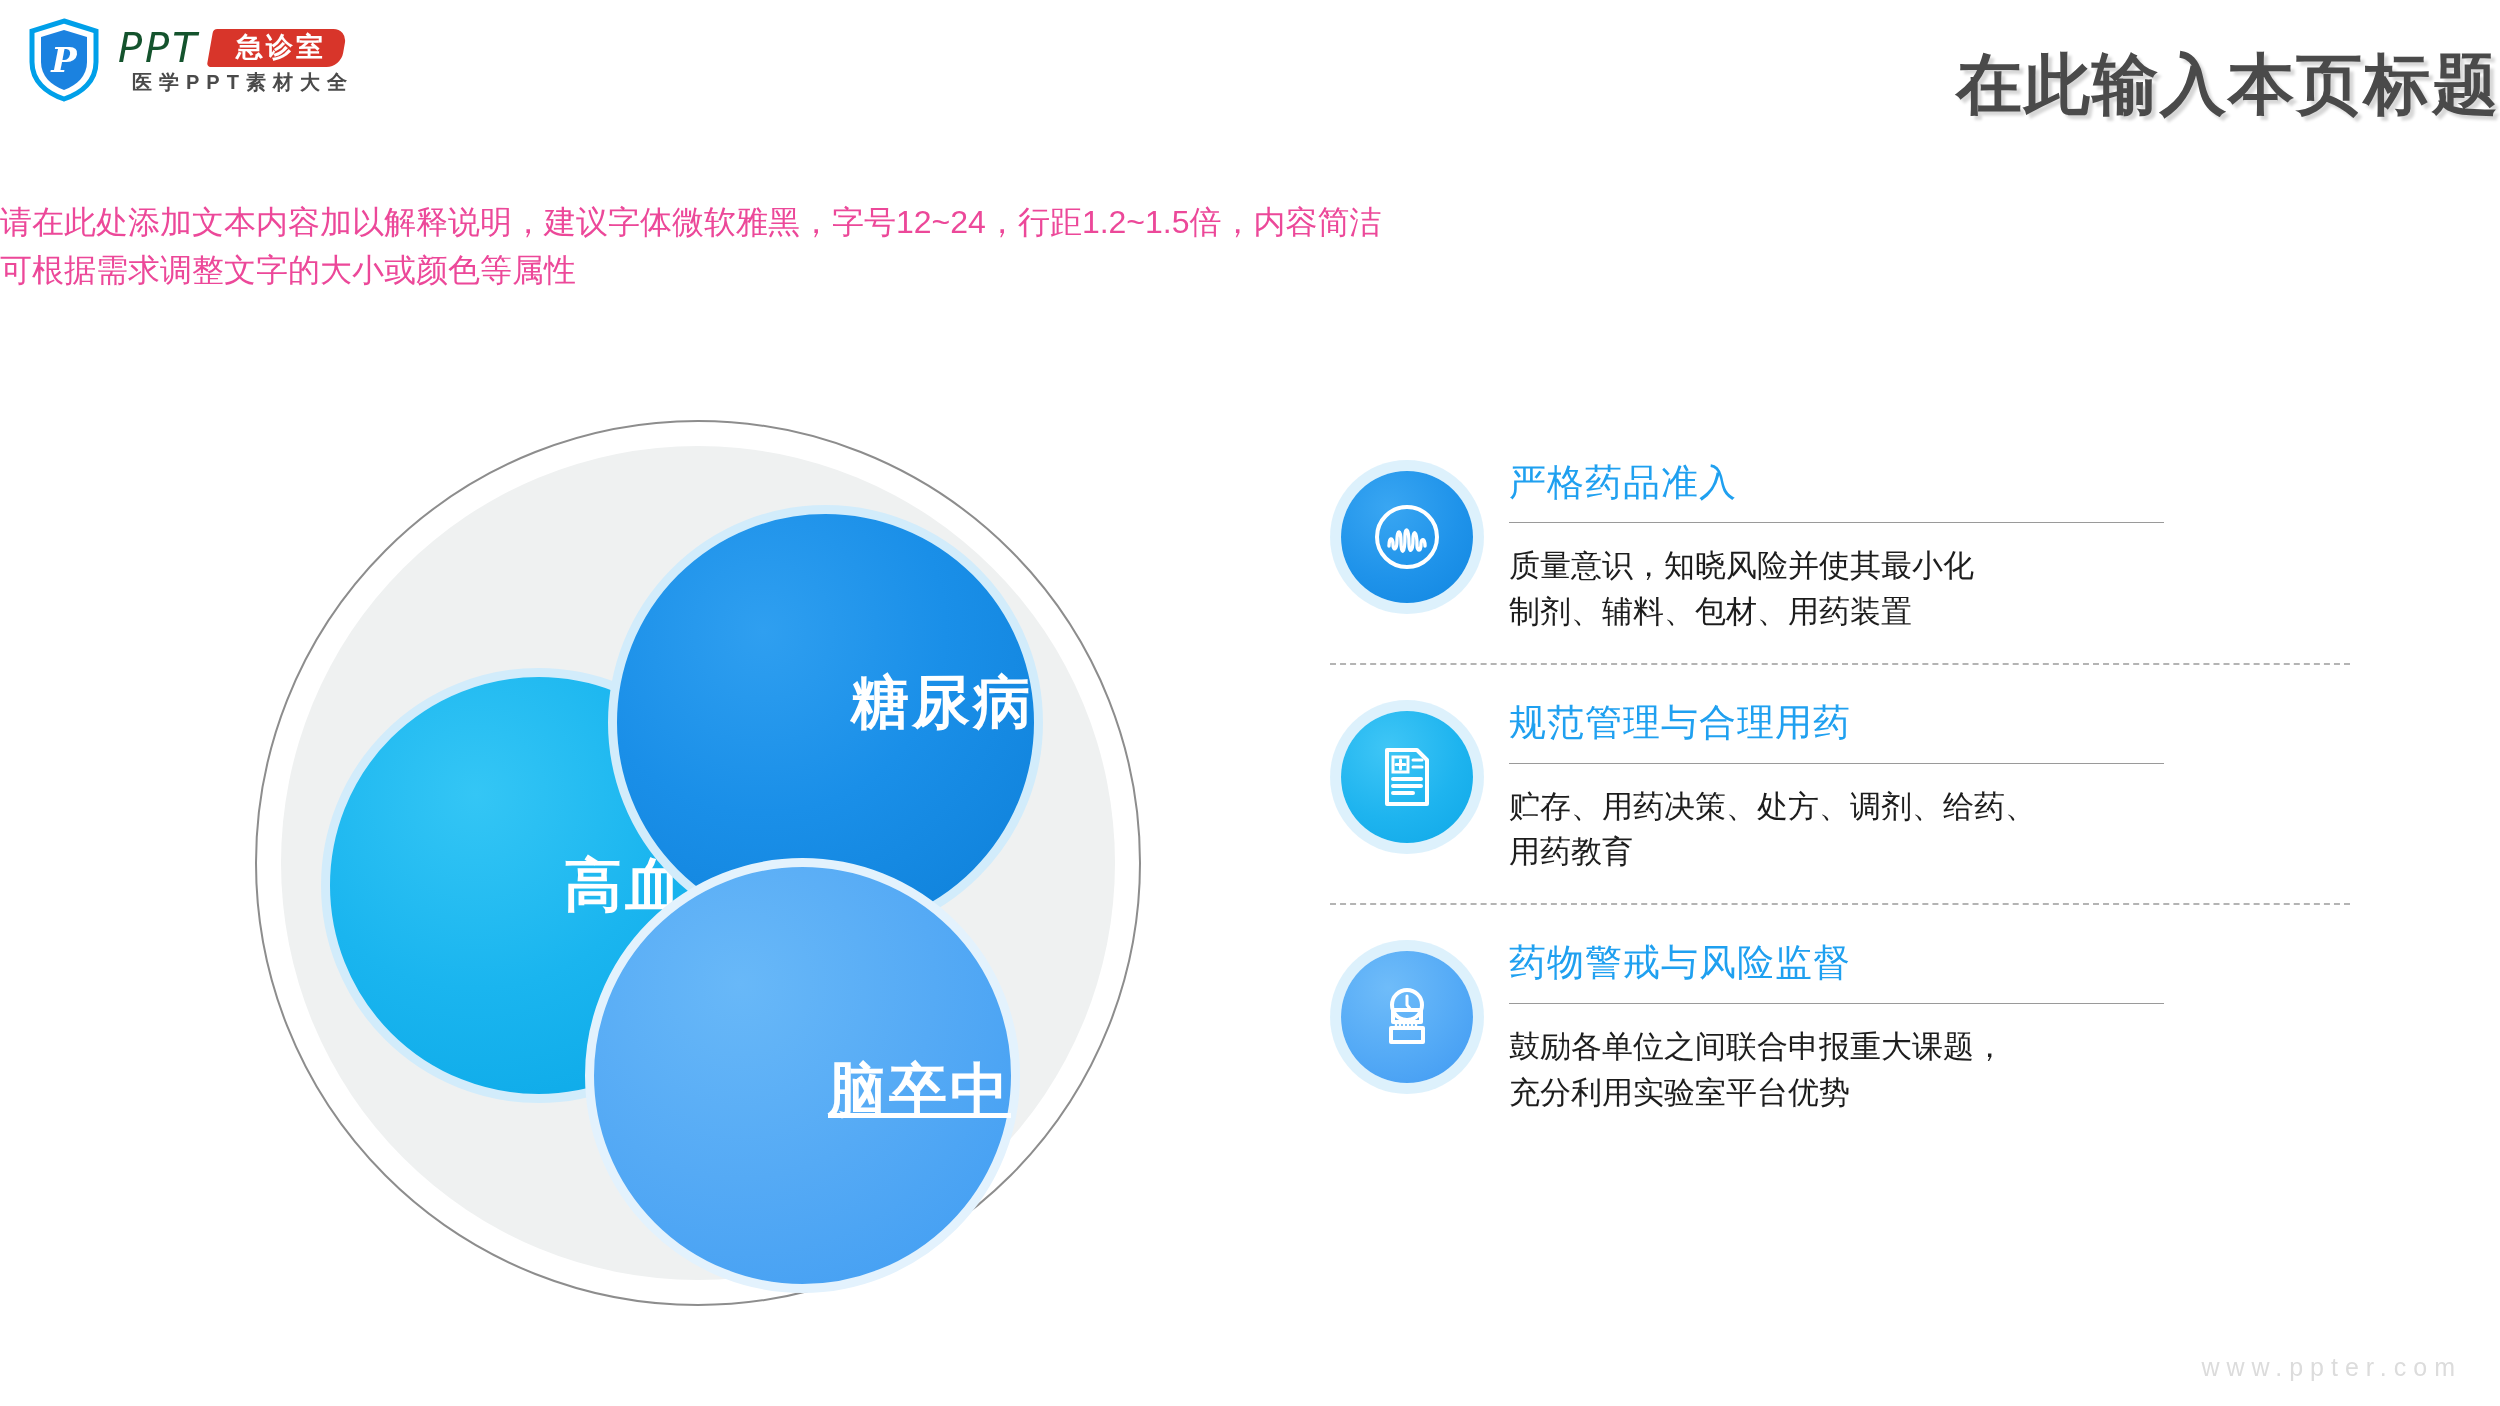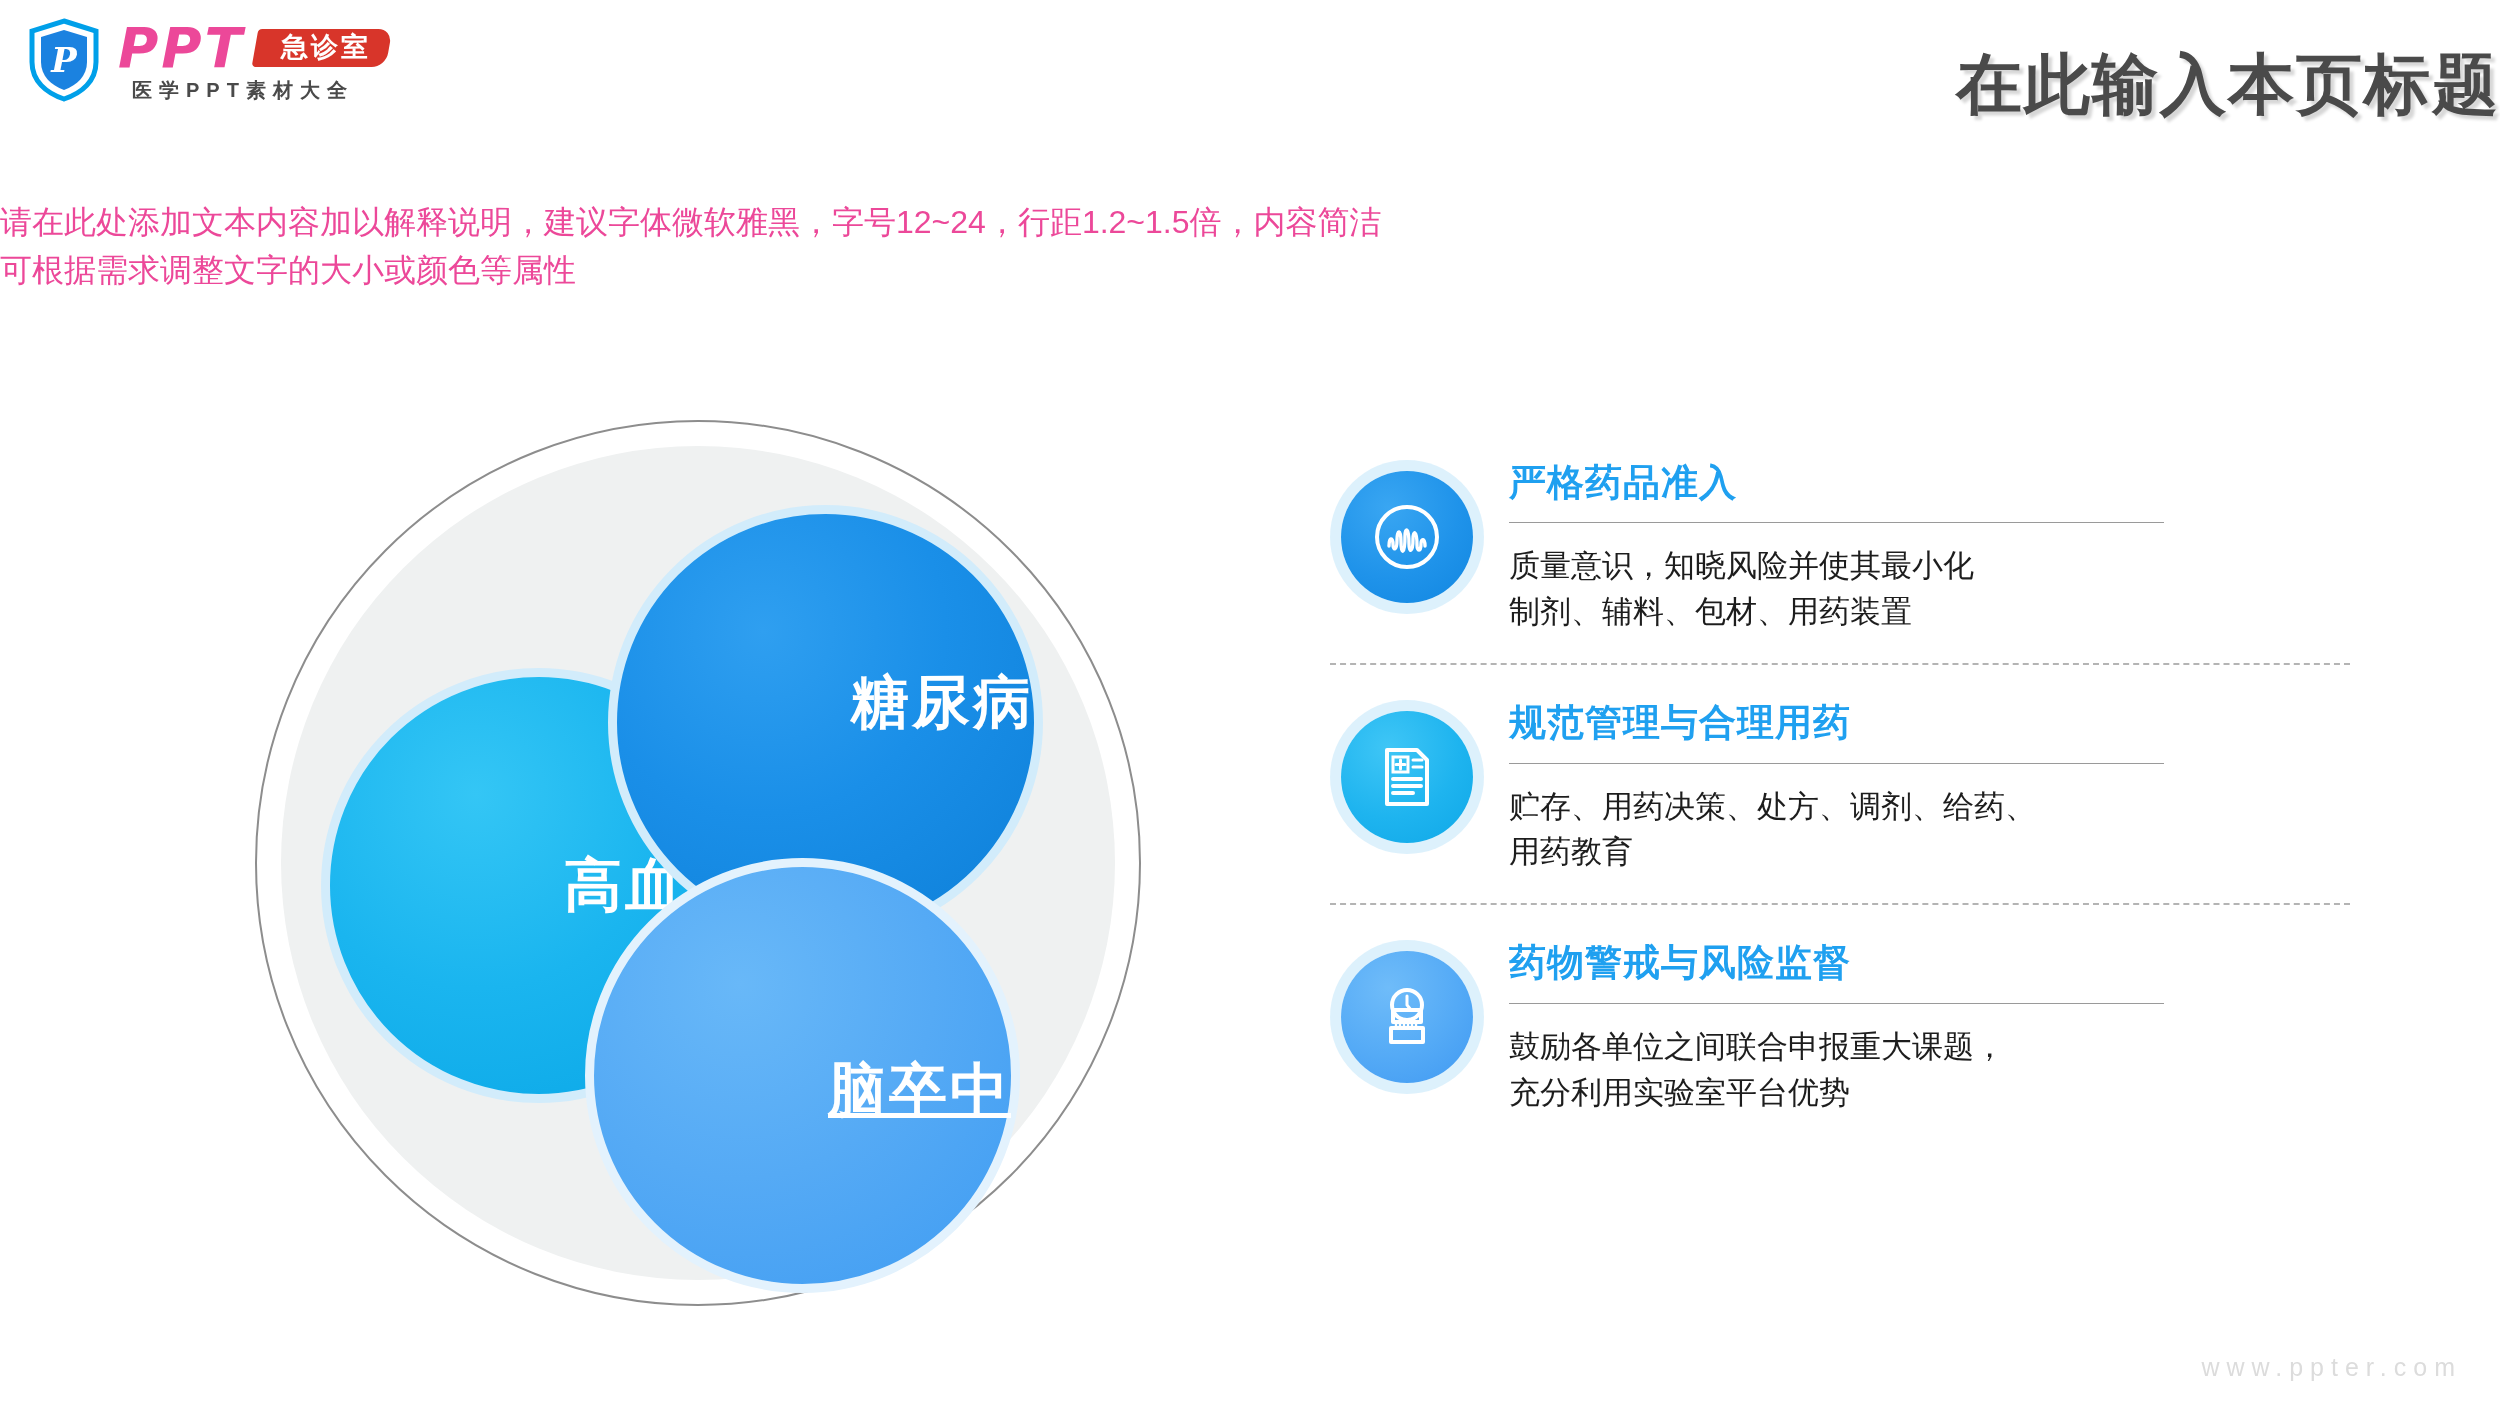--- a/index.html
+++ b/index.html
@@ -12,22 +12,22 @@
   }
 
   
   .logo{position:absolute;left:28px;top:18px;display:flex;align-items:center;gap:18px;}
   .shield{position:relative;width:72px;height:84px;flex:none;}
   .shield svg{display:block;width:72px;height:84px;}
   .logo-text{display:flex;flex-direction:column;gap:4px;}
   .logo-row1{display:flex;align-items:center;gap:10px;}
   .ppt-word{
     font-family:"DejaVu Sans",sans-serif;
-    font-weight:bold;font-style:italic;
-    font-size:55px;letter-spacing:3px;color:#ec4899;line-height:1;
+    font-weight:normal;font-style:italic;
+    font-size:40px;letter-spacing:3px;color:#14532d;line-height:1;
   }
   .badge{
     background:#d8352a;color:#fff;font-size:27px;font-weight:bold;
     padding:5px 18px 6px 26px;letter-spacing:3px;line-height:1;
     border-radius:4px 14px 14px 4px;
     transform:skewX(-10deg);
   }
   .badge span{display:inline-block;transform:skewX(10deg);}
   .logo-sub{
     font-size:20px;color:#4a4a4a;letter-spacing:7px;font-weight:bold;
@@ -102,21 +102,21 @@
     display:flex;align-items:center;justify-content:center;
     box-shadow:0 0 0 11px rgba(210,236,251,0.75);
     margin-top:16px;margin-left:11px;
   }
   .icon-circle svg{width:74px;height:74px;display:block;}
   .ic1{background:radial-gradient(circle at 36% 28%, #39a6f2 0%, #1f93ea 55%, #1186e0 100%);}
   .ic2{background:radial-gradient(circle at 36% 28%, #3fc6f6 0%, #1eb4ef 55%, #0fa7e7 100%);}
   .ic3{background:radial-gradient(circle at 36% 28%, #6fbcf9 0%, #54aaf6 55%, #4099f2 100%);}
   .item-body{flex:1;padding-top:6px;}
   .item-head{
-    font-size:37px;font-weight:bold;color:#1fa0f0;letter-spacing:1px;line-height:1.2;
+    font-size:37px;font-weight:normal;color:#1fa0f0;letter-spacing:1px;line-height:1.2;
   }
   .rule{
     height:1px;background:#9a9a9a;margin:17px 0 20px 0;width:655px;
   }
   .item-desc{
     font-size:31px;color:#1d1d1d;line-height:1.48;letter-spacing:0px;
   }
   .item-desc div{white-space:nowrap;}
   .divider{
     border-top:2px dashed #b4b4b4;

